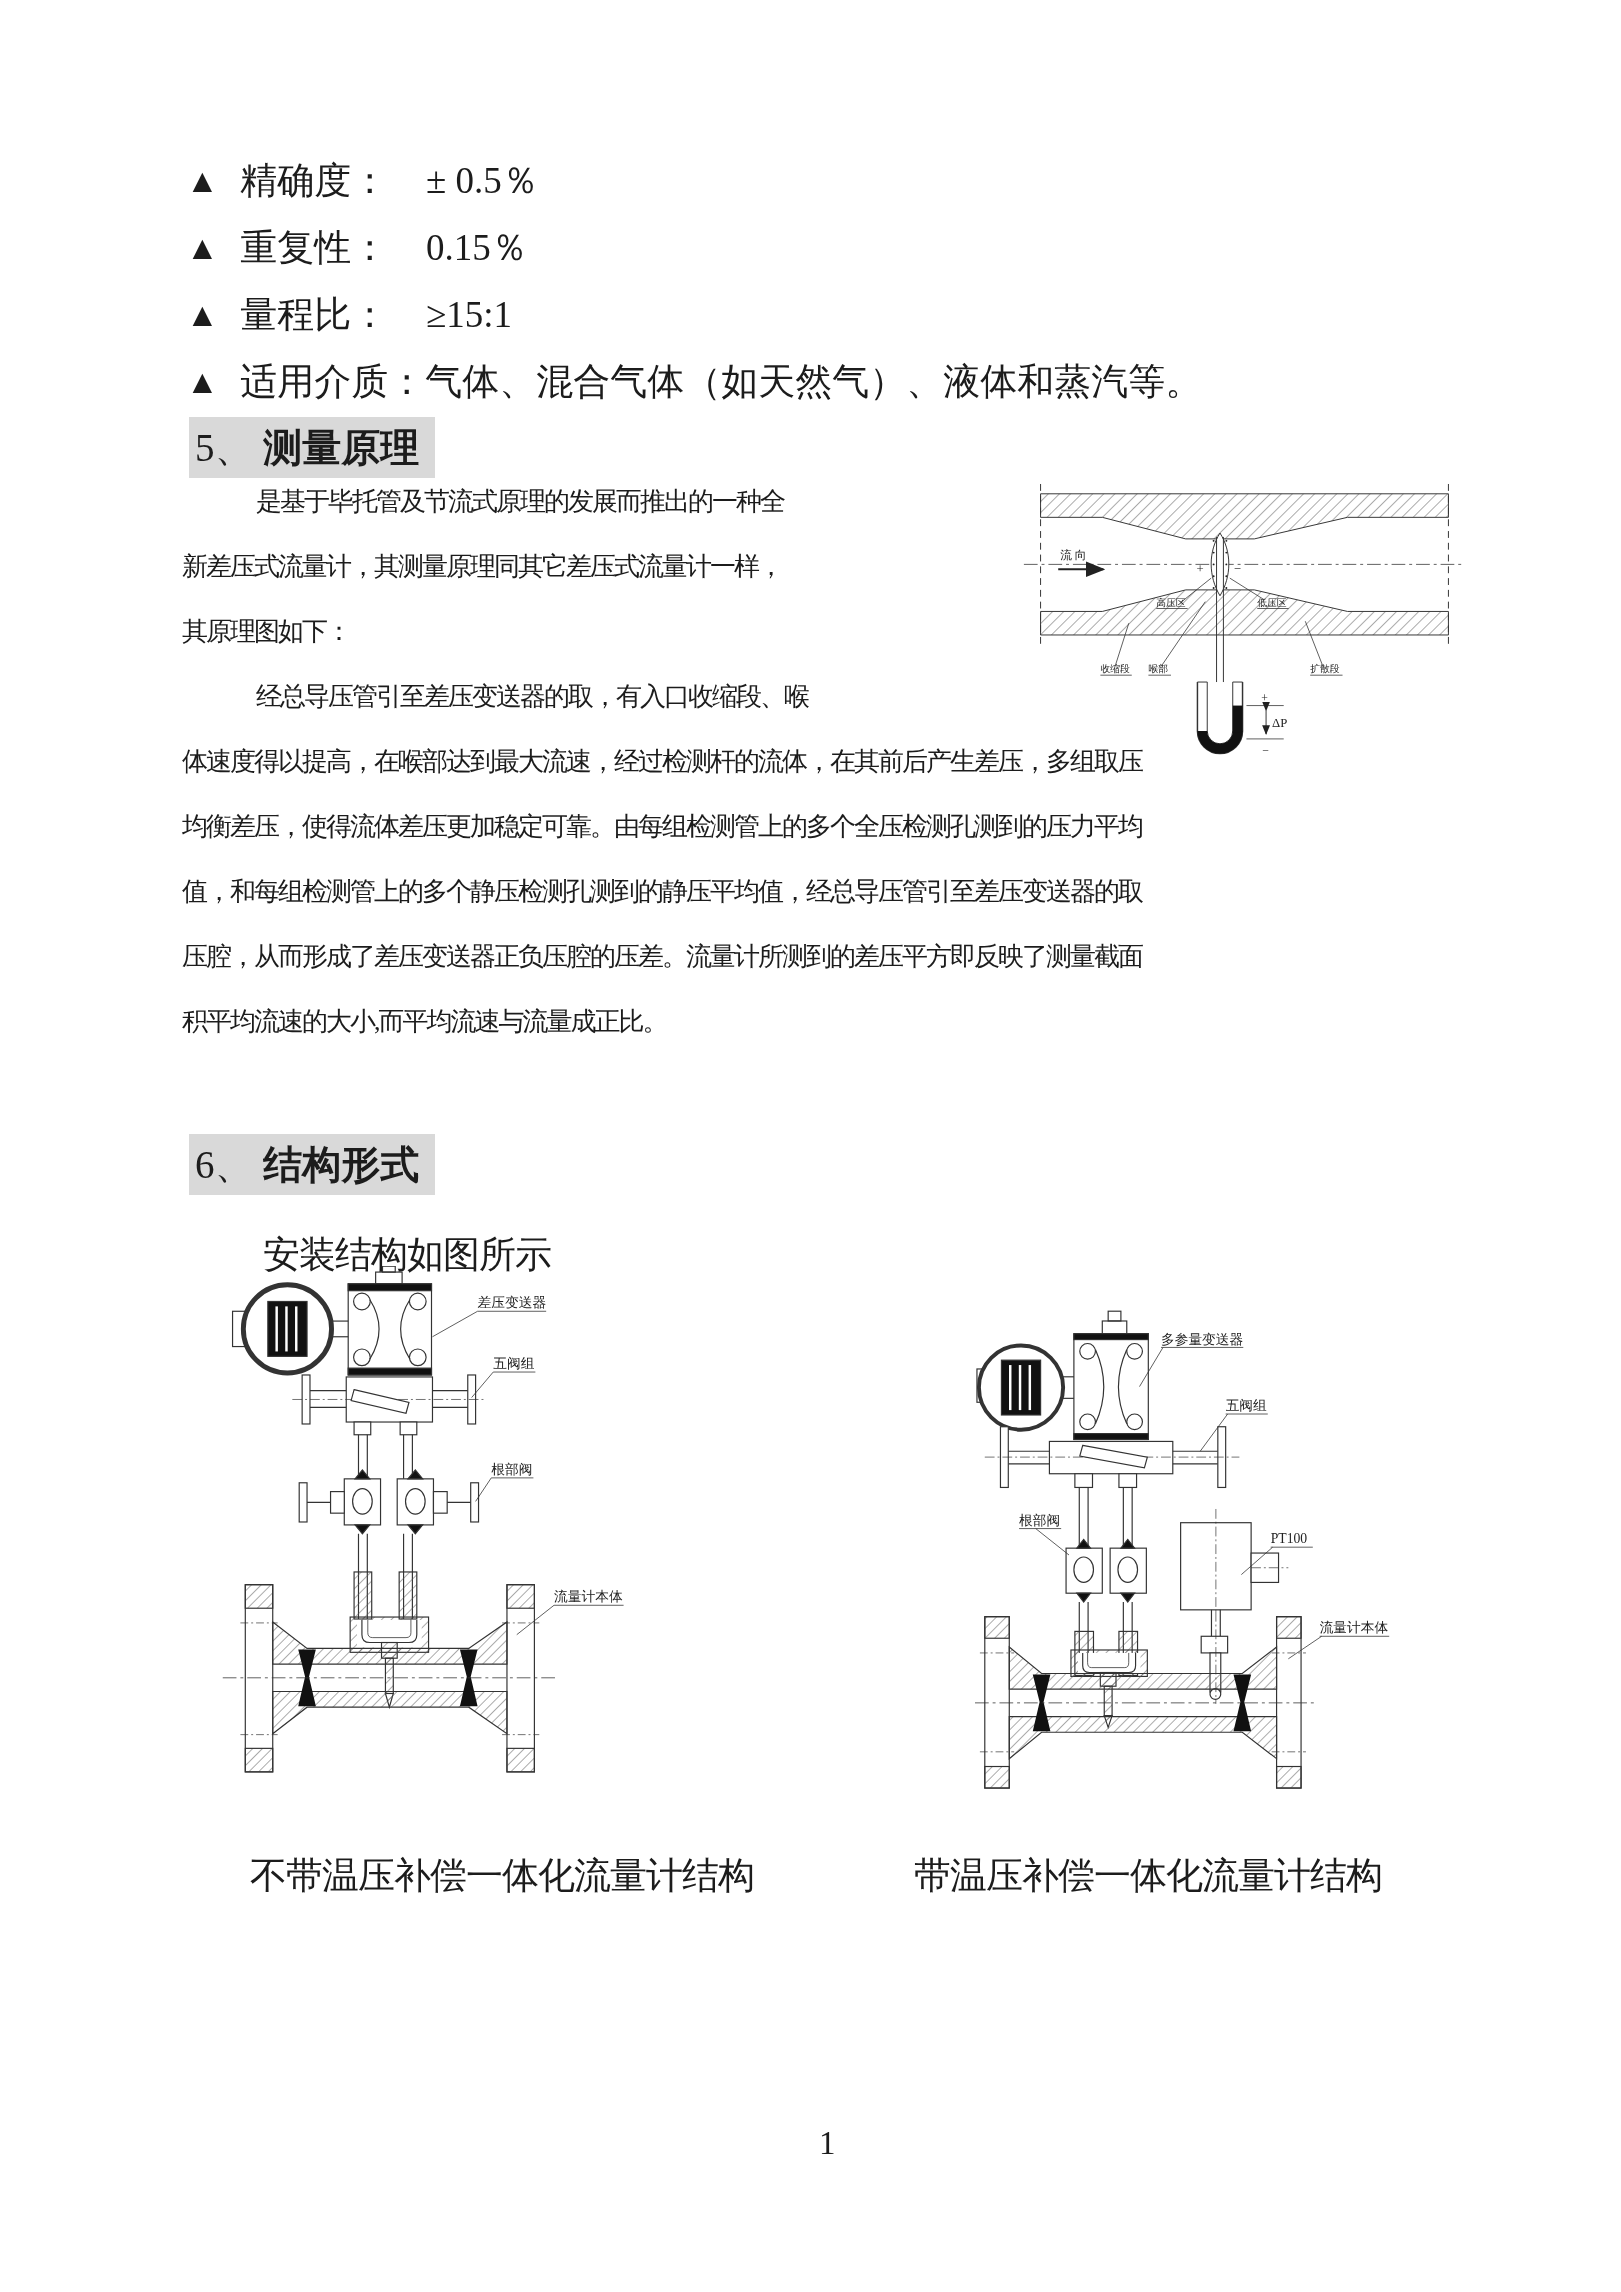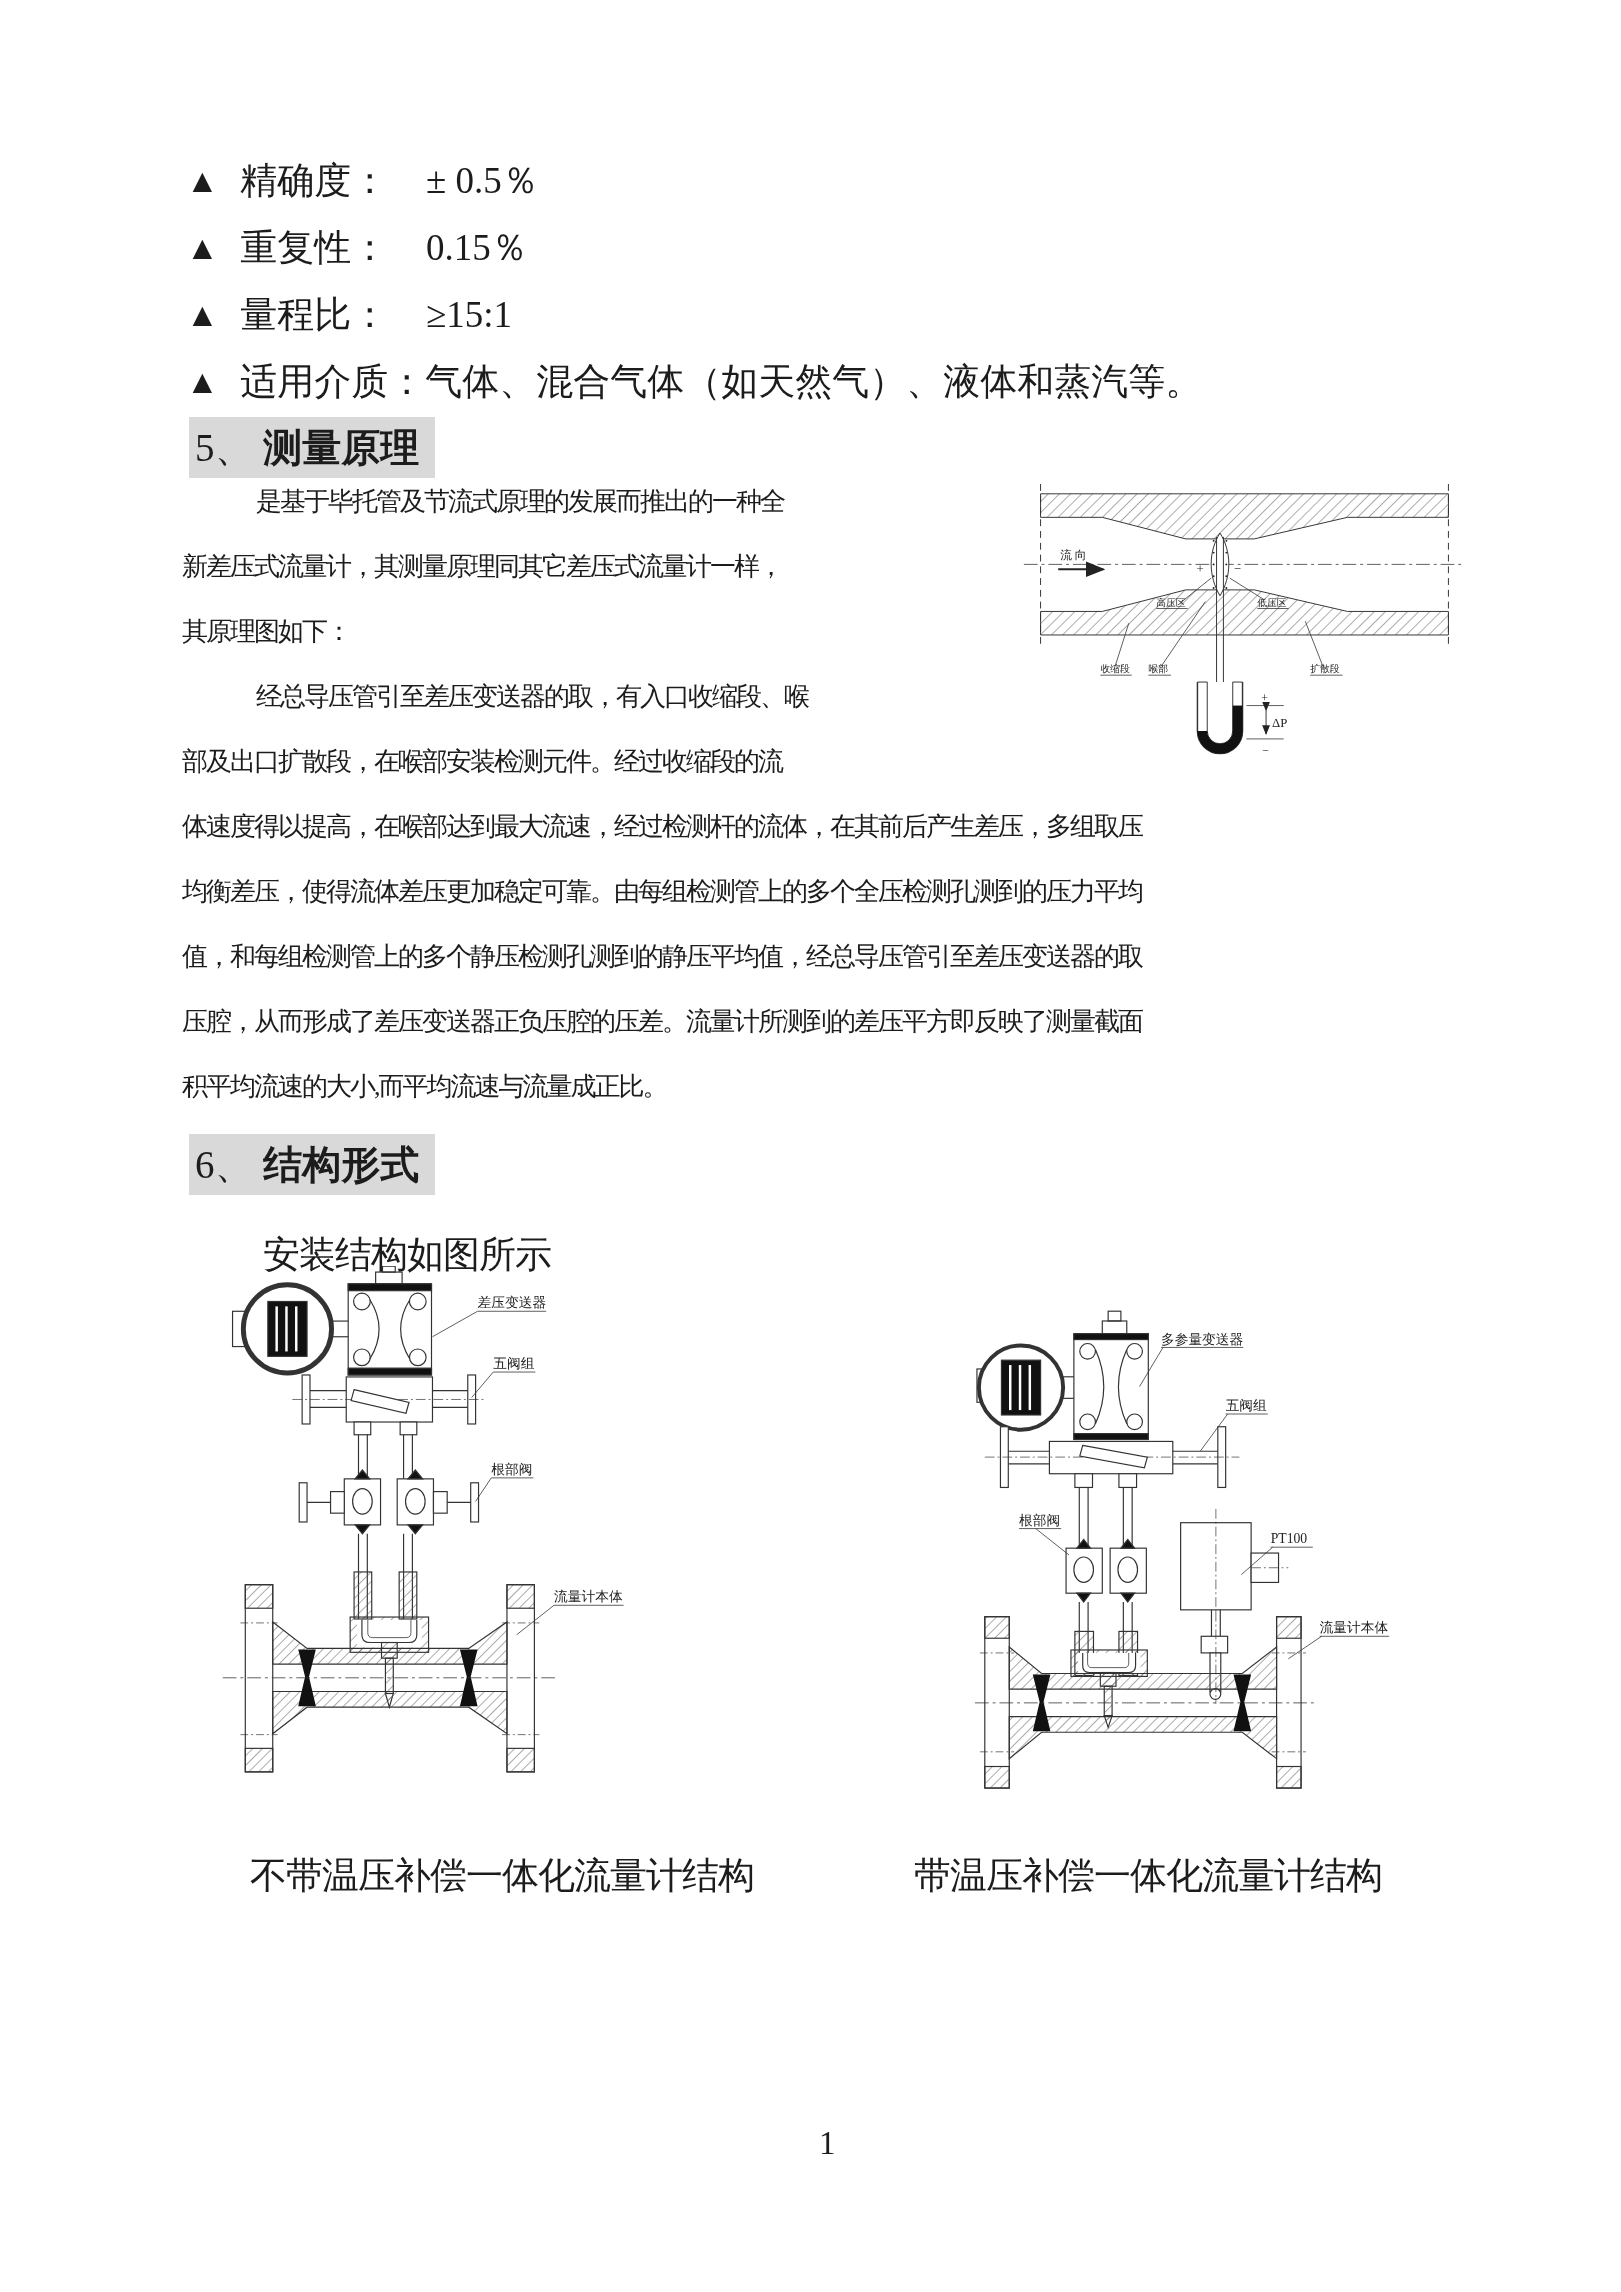--- a/index.html
+++ b/index.html
@@ -56,21 +56,20 @@
 
   <div class="hbox" style="top:417px">
     <span class="hnum">5、</span><span class="htitle">测量原理</span>
   </div>
 
   <div class="para">
     <div class="p-line ind">是基于毕托管及节流式原理的发展而推出的一种全</div>
     <div class="p-line">新差压式流量计，其测量原理同其它差压式流量计一样，</div>
     <div class="p-line">其原理图如下：</div>
     <div class="p-line ind">经总导压管引至差压变送器的取，有入口收缩段、喉</div>
-    <div class="p-line">部及出口扩散段，在喉部安装检测元件。经过收缩段的流</div>
     <div class="p-line">体速度得以提高，在喉部达到最大流速，经过检测杆的流体，在其前后产生差压，多组取压</div>
     <div class="p-line">均衡差压，使得流体差压更加稳定可靠。由每组检测管上的多个全压检测孔测到的压力平均</div>
     <div class="p-line">值，和每组检测管上的多个静压检测孔测到的静压平均值，经总导压管引至差压变送器的取</div>
     <div class="p-line">压腔，从而形成了差压变送器正负压腔的压差。流量计所测到的差压平方即反映了测量截面</div>
     <div class="p-line">积平均流速的大小,而平均流速与流量成正比。</div>
   </div>
 
   <svg class="fig" style="left:1019px;top:478px" width="451" height="312" viewBox="0 0 460 318">
     <defs>
       <pattern id="vh" width="8" height="8" patternUnits="userSpaceOnUse" patternTransform="rotate(45)">

